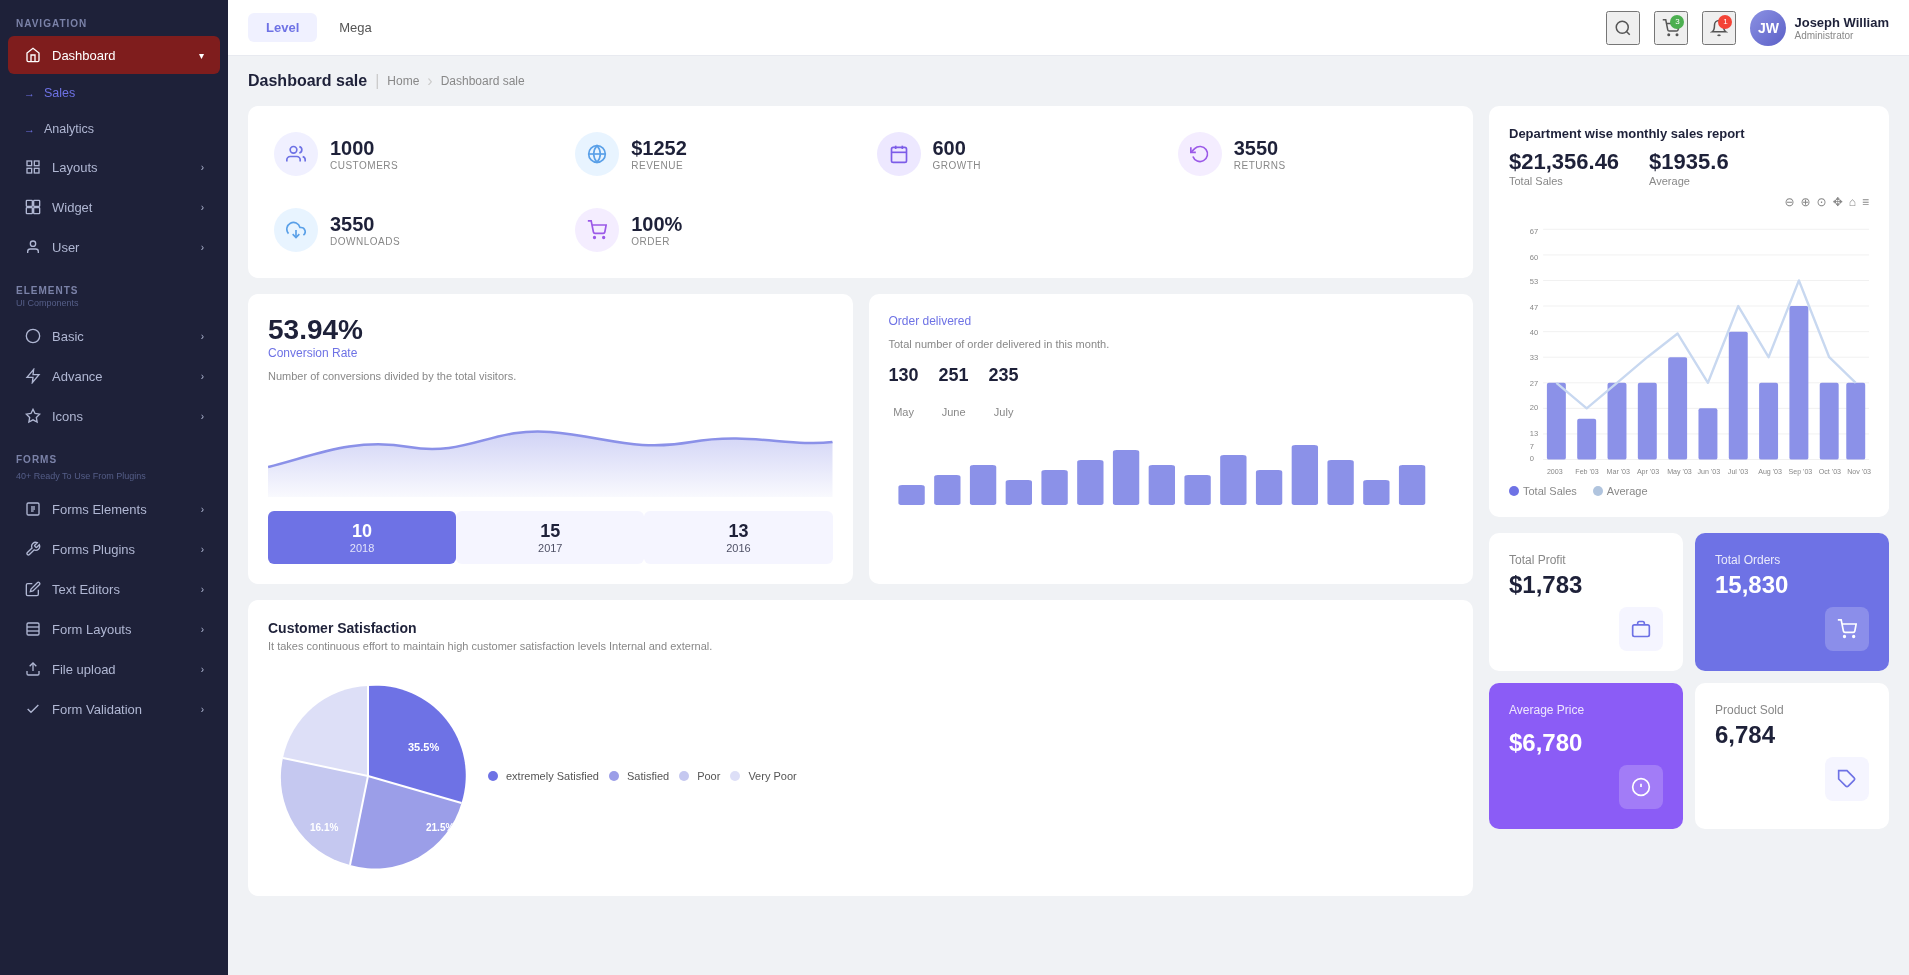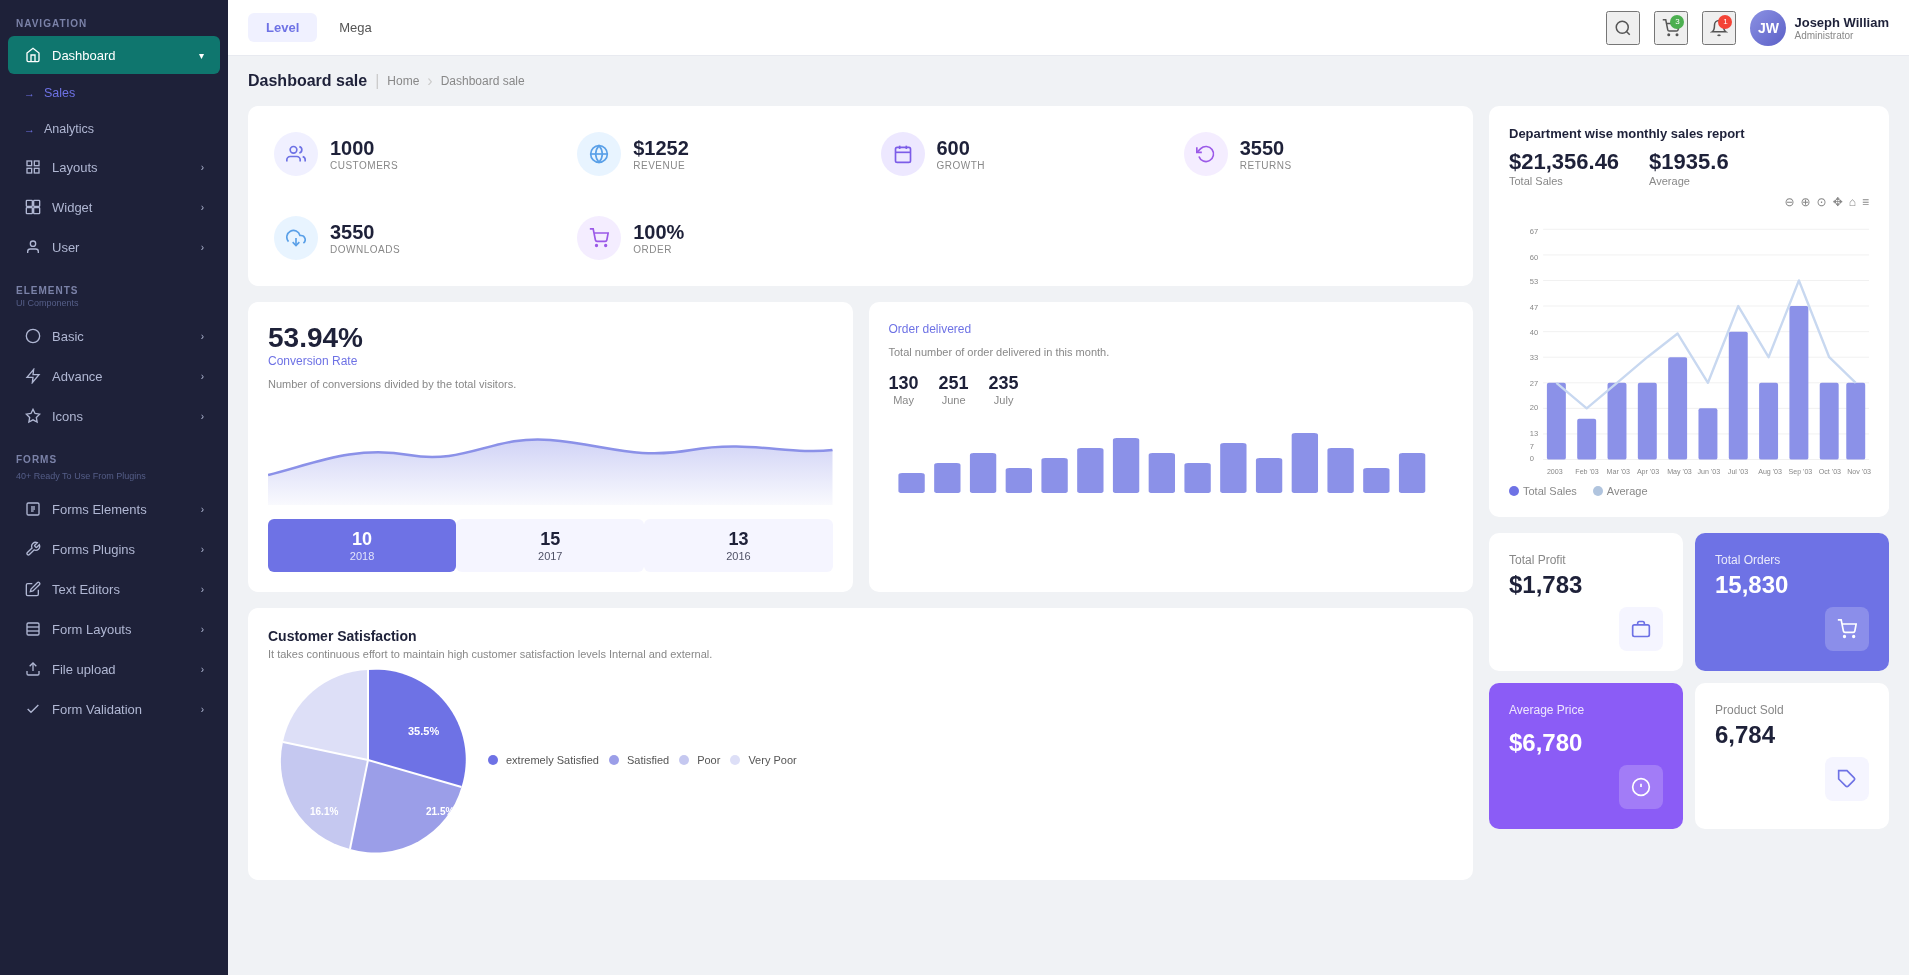--- a/index.html
+++ b/index.html
@@ -6,21 +6,21 @@
     body { font-family: 'Segoe UI', Arial, sans-serif; background: #f0f2f5; display: flex; height: 100vh; overflow: hidden; }
 
     
     .sidebar { width: 228px; min-width: 228px; background: #1e2139; color: #fff; display: flex; flex-direction: column; overflow-y: auto; }
     .sidebar-logo { display: flex; align-items: center; gap: 10px; padding: 18px 16px; border-bottom: 1px solid #2a2d4a; }
     .sidebar-logo-icon { width: 36px; height: 36px; border-radius: 50%; background: #fff; display: flex; align-items: center; justify-content: center; }
     .sidebar-logo-icon svg { width: 22px; height: 22px; }
     .sidebar-logo-text { font-size: 15px; font-weight: 700; color: #fff; }
     .sidebar-nav-label { font-size: 10px; font-weight: 700; color: #7b82a8; letter-spacing: 1px; padding: 18px 16px 6px; }
     .sidebar-item { display: flex; align-items: center; gap: 10px; padding: 10px 16px; cursor: pointer; color: #b0b7d3; font-size: 13px; border-radius: 6px; margin: 1px 8px; transition: background 0.15s; position: relative; }
-    .sidebar-item.active { color: #fff; background: #0f766e; }
+    .sidebar-item.active { color: #fff; background: #7f1d1d; }
     .sidebar-item.active-sub { color: #6e72e5; }
     .sidebar-item .icon { width: 18px; height: 18px; display: flex; align-items: center; justify-content: center; flex-shrink: 0; }
     .sidebar-item .arrow { margin-left: auto; font-size: 10px; }
     .sidebar-item.sub { padding-left: 36px; font-size: 12.5px; }
     .sidebar-item.sub::before { content: '→'; position: absolute; left: 16px; color: #6e72e5; font-size: 11px; }
     .sidebar-elements-label { font-size: 10px; font-weight: 700; color: #7b82a8; letter-spacing: 1px; padding: 18px 16px 2px; }
     .sidebar-elements-sub { font-size: 9px; color: #555e88; padding: 0 16px 8px; }
 
     
     .main { flex: 1; display: flex; flex-direction: column; overflow: hidden; }
@@ -45,21 +45,21 @@
     .breadcrumb-sep { color: #ccc; }
     .breadcrumb-link { font-size: 12px; color: #888; }
     .breadcrumb-current { font-size: 12px; color: #888; }
 
     
     .main-grid { display: grid; grid-template-columns: 1fr 400px; gap: 16px; }
     .left-col { display: flex; flex-direction: column; gap: 16px; }
     .right-col { display: flex; flex-direction: column; gap: 16px; }
 
     
-    .stat-cards { background: #fff; border-radius: 10px; padding: 16px; display: grid; grid-template-columns: repeat(4, 1fr); gap: 20px; }
+    .stat-cards { background: #fff; border-radius: 10px; padding: 16px; display: grid; grid-template-columns: repeat(4, 1fr); gap: 12px; }
     .stat-card { display: flex; align-items: center; gap: 12px; padding: 10px; }
     .stat-icon { width: 44px; height: 44px; border-radius: 50%; display: flex; align-items: center; justify-content: center; flex-shrink: 0; }
     .stat-icon.purple { background: #f0f0ff; color: #6e72e5; }
     .stat-icon.blue { background: #e8f4ff; color: #5aa0e8; }
     .stat-icon.indigo { background: #ede8ff; color: #7c5ce8; }
     .stat-icon.violet { background: #f4edff; color: #9b59e8; }
     .stat-text { display: flex; flex-direction: column; }
     .stat-value { font-size: 20px; font-weight: 700; color: #1e2139; }
     .stat-label { font-size: 10px; color: #888; letter-spacing: 0.5px; }
 
@@ -72,37 +72,37 @@
     .year-badges { display: flex; gap: 0; margin-top: 10px; }
     .year-badge { flex: 1; padding: 10px 6px; text-align: center; border-radius: 6px; }
     .year-badge.active { background: #6e72e5; color: #fff; }
     .year-badge.inactive { background: #f5f5ff; color: #1e2139; }
     .year-badge .num { font-size: 18px; font-weight: 700; }
     .year-badge .yr { font-size: 11px; opacity: 0.8; }
     .order-delivered-value { font-size: 28px; font-weight: 700; color: #1e2139; }
     .order-delivered-label { font-size: 12px; color: #6e72e5; margin-bottom: 8px; }
     .order-delivered-desc { font-size: 11px; color: #888; line-height: 1.5; margin-bottom: 12px; }
     .month-stats { display: flex; gap: 20px; margin-bottom: 12px; }
-    .month-stat { display: flex; flex-direction: column; align-items: center; }
+    .month-stat { display: flex; flex-direction: column; align-items: center; gap: 20px; }
     .month-stat .val { font-size: 18px; font-weight: 700; color: #1e2139; }
     .month-stat .lbl { font-size: 11px; color: #888; }
 
     
     .sales-chart-card { background: #fff; border-radius: 10px; padding: 20px; }
     .sales-chart-title { font-size: 13px; font-weight: 600; color: #1e2139; margin-bottom: 8px; }
     .sales-totals { display: flex; gap: 30px; margin-bottom: 8px; }
     .sales-total-item { display: flex; flex-direction: column; }
     .sales-total-value { font-size: 22px; font-weight: 700; color: #1e2139; }
     .sales-total-label { font-size: 11px; color: #888; }
     .chart-controls { display: flex; gap: 6px; justify-content: flex-end; margin-bottom: 4px; color: #888; font-size: 12px; }
 
     
     .satisfaction-card { background: #fff; border-radius: 10px; padding: 20px; }
     .satisfaction-title { font-size: 14px; font-weight: 700; color: #1e2139; margin-bottom: 4px; }
-    .satisfaction-desc { font-size: 11px; color: #888; margin-bottom: 0; }
+    .satisfaction-desc { font-size: 11px; color: #888; margin-bottom: 24px; }
     .satisfaction-content { display: flex; align-items: center; gap: 20px; }
     .pie-container { width: 200px; height: 200px; flex-shrink: 0; }
     .legend { display: flex; flex-direction: row; gap: 10px; align-items: center; }
     .legend-item { display: flex; align-items: center; gap: 8px; font-size: 11px; color: #555; }
     .legend-dot { width: 10px; height: 10px; border-radius: 50%; }
 
     
     .bottom-right { display: grid; grid-template-columns: 1fr 1fr; gap: 12px; }
     .profit-card { background: #fff; border-radius: 10px; padding: 20px; }
     .profit-label { font-size: 12px; color: #888; margin-bottom: 4px; }

